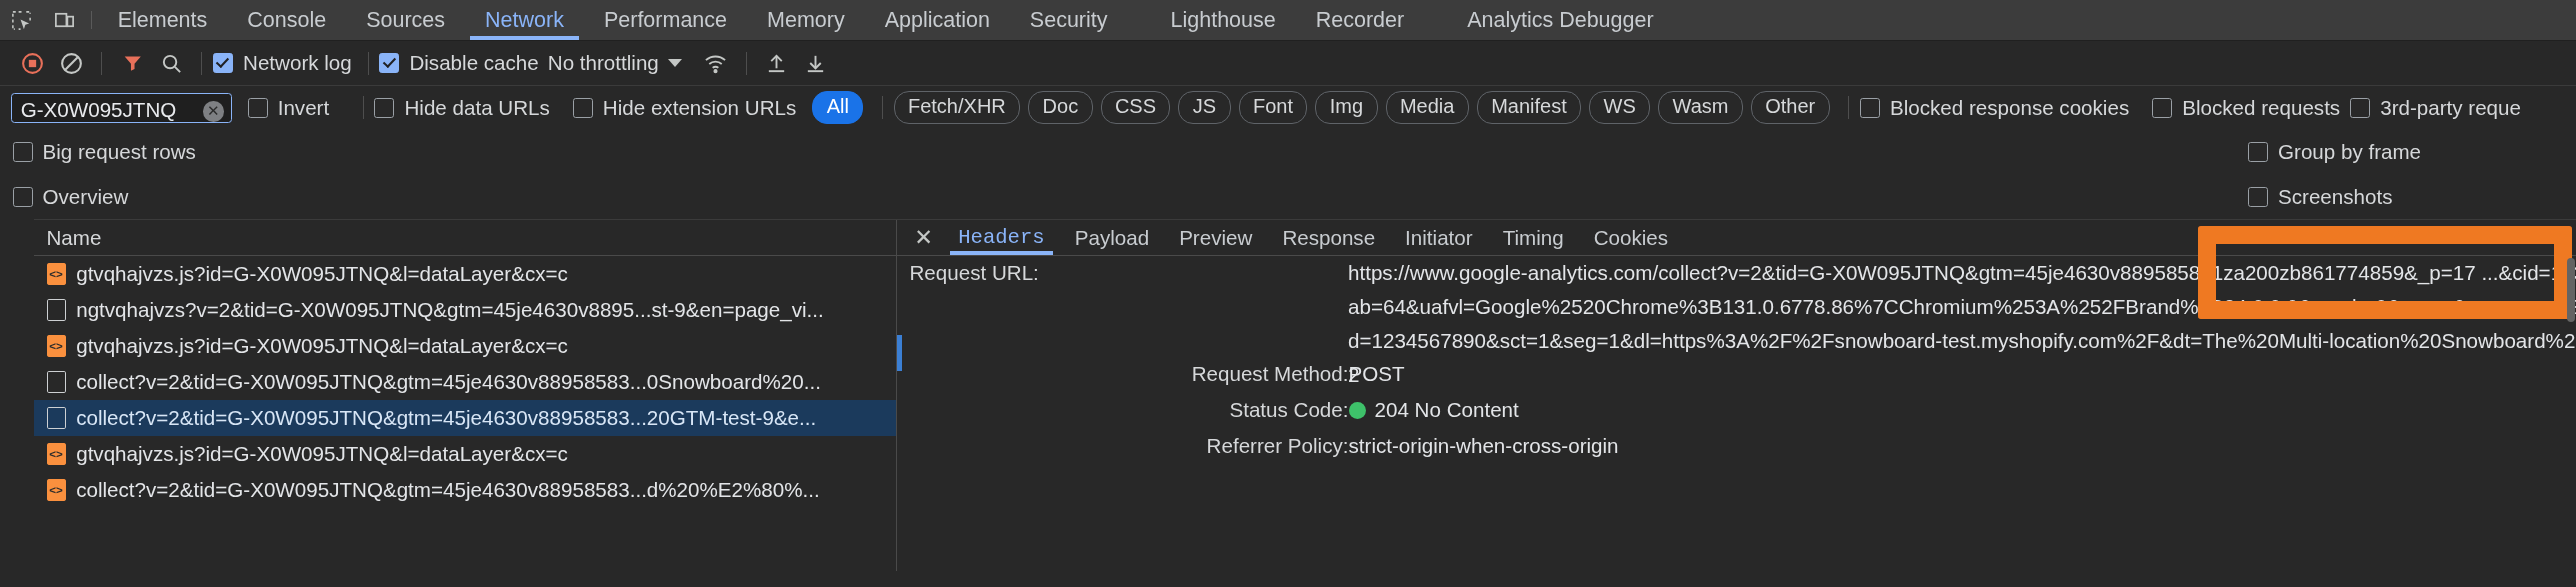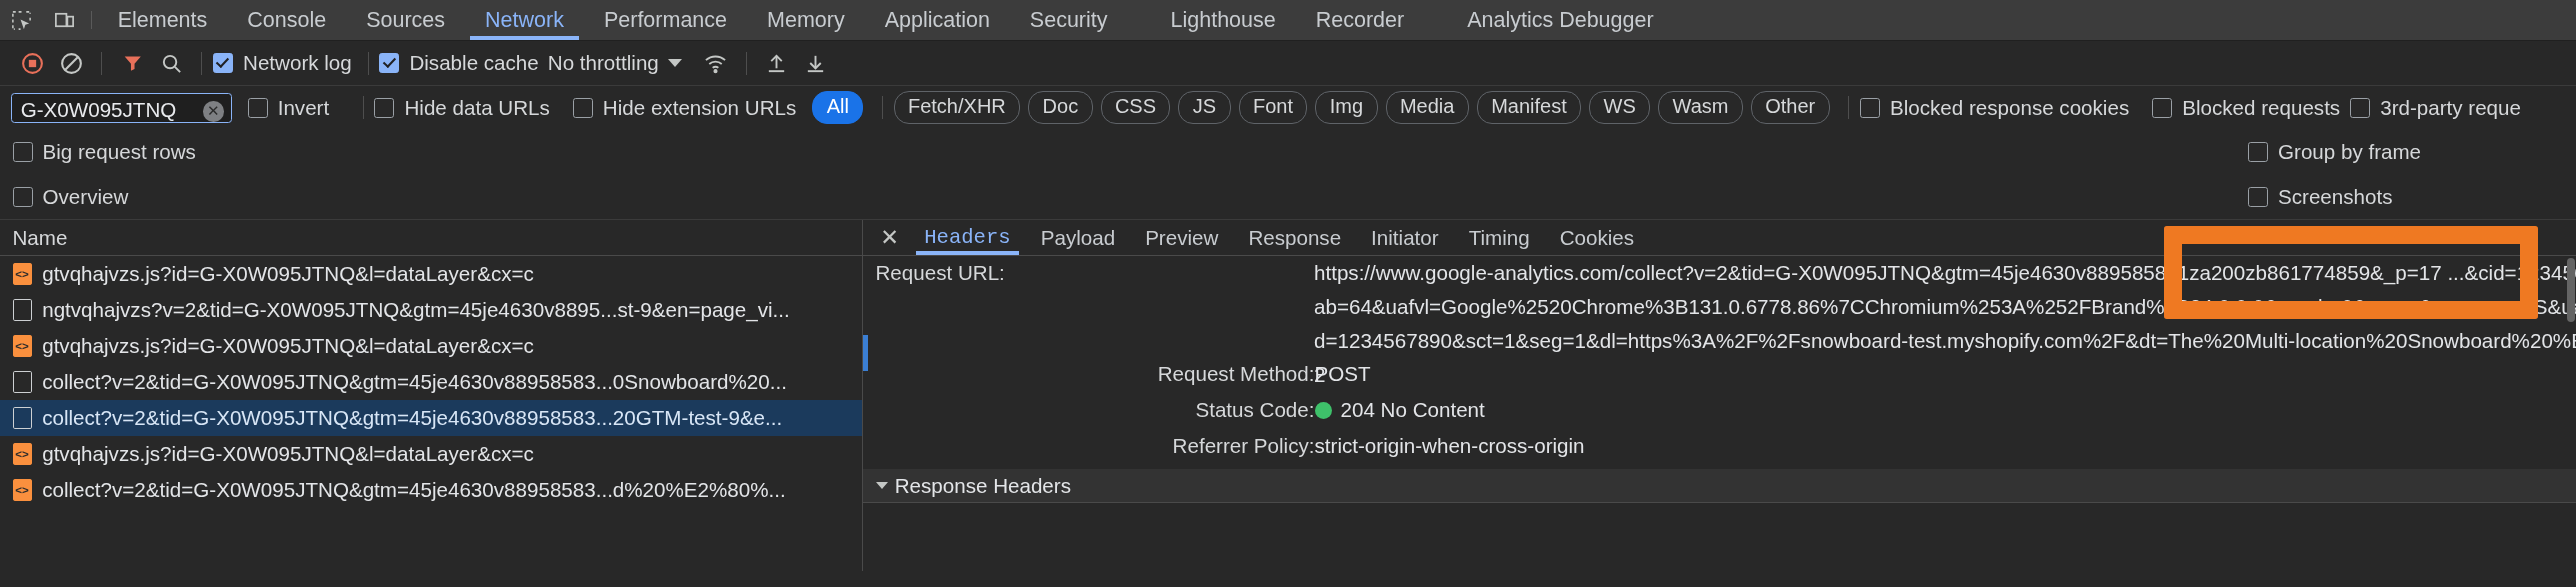--- a/index.html
+++ b/index.html
@@ -153,20 +153,21 @@
     position: absolute;
     left: 2248px;
     display: flex; align-items: center;
   }
 
   
   .panes {
     display: flex;
     height: 352px;
     border-top: 0.9px solid #3b3b3b;
+    margin-left: 34px;
   }
   .left-pane {
     width: 863px;
     border-right: 0.9px solid #4a4a4a;
     background: #282828;
     overflow: hidden;
     flex: none;
   }
   .col-head {
     height: 36px;
@@ -572,22 +573,18 @@
       <span class="k">Status Code:</span>
       <span class="v">
         <span class="dot"></span><span>204 No Content</span>
       </span>
     </div>
     <div class="kv">
       <span class="k">Referrer Policy:</span>
       <span class="v">strict-origin-when-cross-origin</span>
     </div>
 
-    <div class="section-head" style="margin-top:5.4px">
-      <span class="tri"></span>
-      <span>Response Headers</span>
-    </div>
 
     <div class="scroll-thumb"></div>
     <div class="left-edge-mark"></div>
   </div>
 </div>
 
 
 </body></html>

